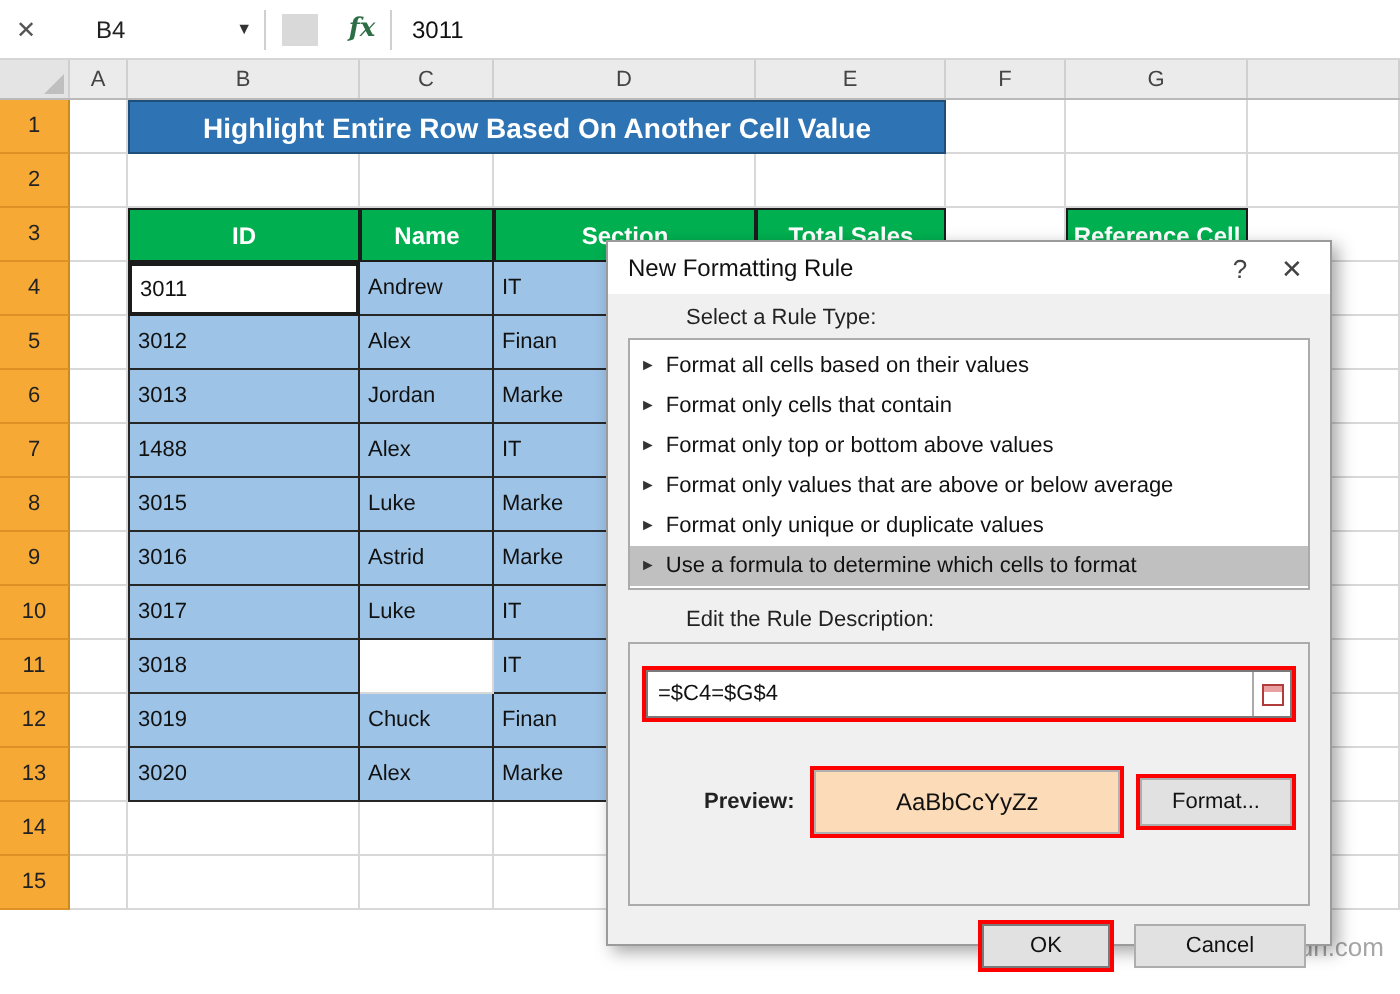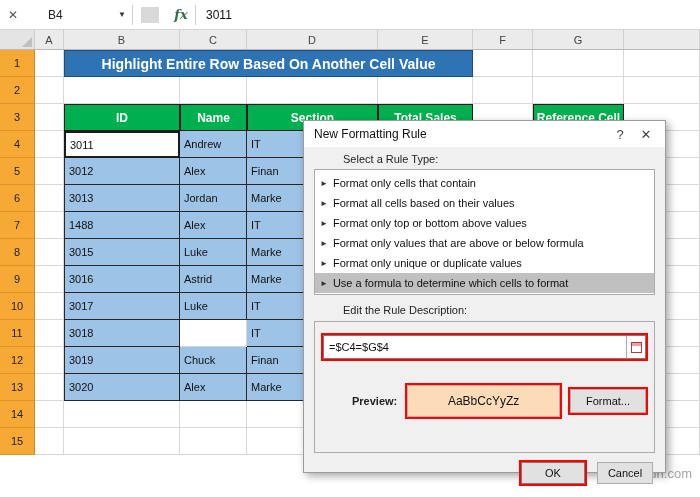--- a/index.html
+++ b/index.html
@@ -70,21 +70,21 @@
   .range-icon { width:19px; border-left:1px solid #ABABAB; background:#fff; display:flex; align-items:center; justify-content:center; }
   .ri-inner { width:11px; height:11px; border:1px solid #B23B3B; background:linear-gradient(180deg,#E8A0A0 0 3px,#fff 3px); }
   .preview-row { margin-top:26px; display:flex; align-items:center; gap:10px; }
   .preview-box { flex:1; height:32px; background:#FCDCB8; border:1px solid #B0B0B0; outline:2px solid #FF0000;
     display:flex; align-items:center; justify-content:center; font-size:12px; color:#111; }
   .btn { background:#E1E1E1; border:1px solid #ADADAD; font-size:11px; color:#111;
     display:flex; align-items:center; justify-content:center; cursor:default; }
   .format-btn { width:76px; height:24px; outline:2px solid #FF0000; }
   .dlg-actions { display:flex; justify-content:flex-end; gap:12px; margin-top:9px; padding-right:2px; }
   .ok-btn { width:64px; height:22px; outline:2px solid #FF0000; border-color:#7A7A7A; }
-  .cancel-btn { width:56px; height:22px; }
+  .cancel-btn { width:86px; height:22px; }
 
   .watermark { position:absolute; top:466px; right:8px; z-index:40; color:#A6A6A6; font-size:13px; }
 </style>
 </head>
 <body>
 
 <div class="app">
 
   <div class="formula-bar">
     <span class="win-x">✕</span>
@@ -301,30 +301,30 @@
   <div class="dialog">
     <div class="dlg-title">
       <span class="t">New Formatting Rule</span>
       <span class="dlg-btn">?</span>
       <span class="dlg-btn">✕</span>
     </div>
     <div class="dlg-body">
       <div class="lbl">Select a Rule Type:</div>
       <div class="listbox">
         <div class="rule-item">
+          <span class="marker">►</span><span>Format all cells based on their values</span>
+        </div>
+        <div class="rule-item">
           <span class="marker">►</span><span>Format only cells that contain</span>
         </div>
         <div class="rule-item">
-          <span class="marker">►</span><span>Format all cells based on their values</span>
-        </div>
-        <div class="rule-item">
           <span class="marker">►</span><span>Format only top or bottom above values</span>
         </div>
         <div class="rule-item">
-          <span class="marker">►</span><span>Format only values that are above or below formula</span>
+          <span class="marker">►</span><span>Format only values that are above or below average</span>
         </div>
         <div class="rule-item">
           <span class="marker">►</span><span>Format only unique or duplicate values</span>
         </div>
         <div class="rule-item selected">
           <span class="marker">►</span><span>Use a formula to determine which cells to format</span>
         </div>
       </div>
 
       <div class="lbl edit-lbl">Edit the Rule Description:</div>

